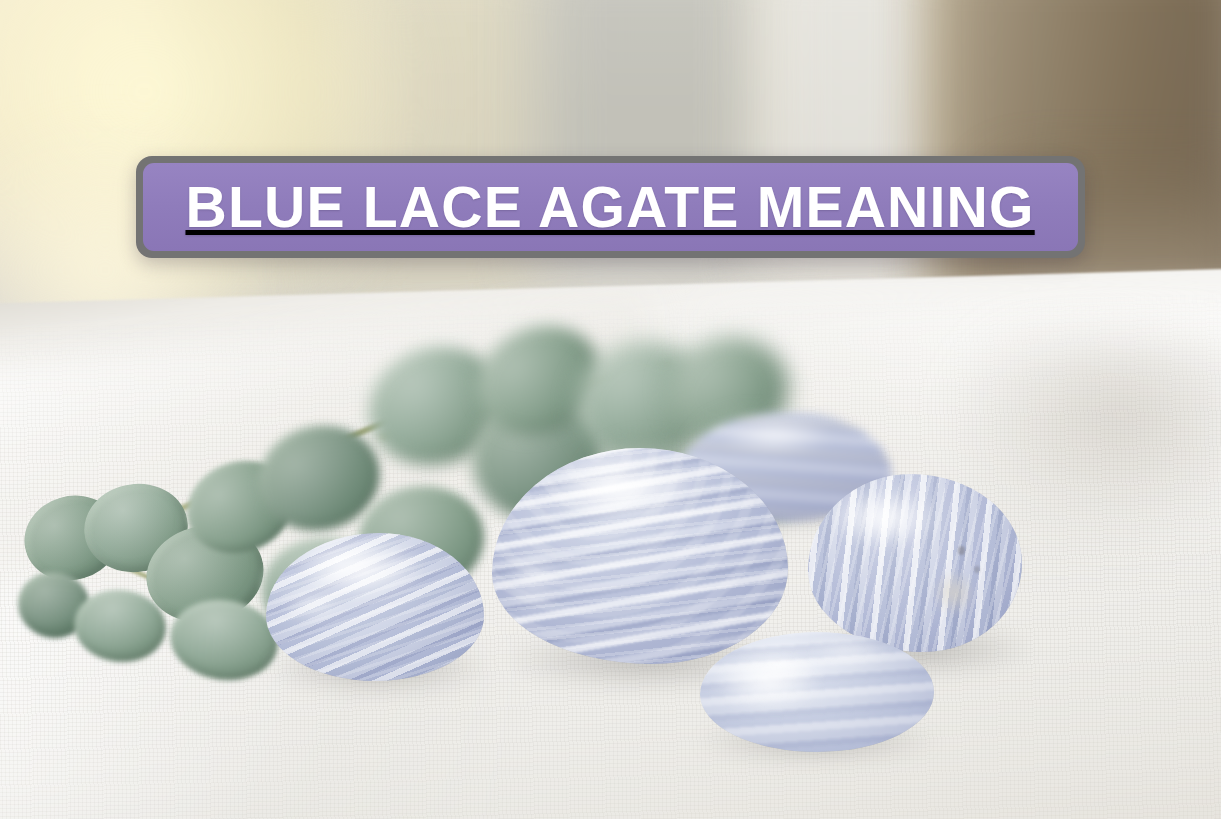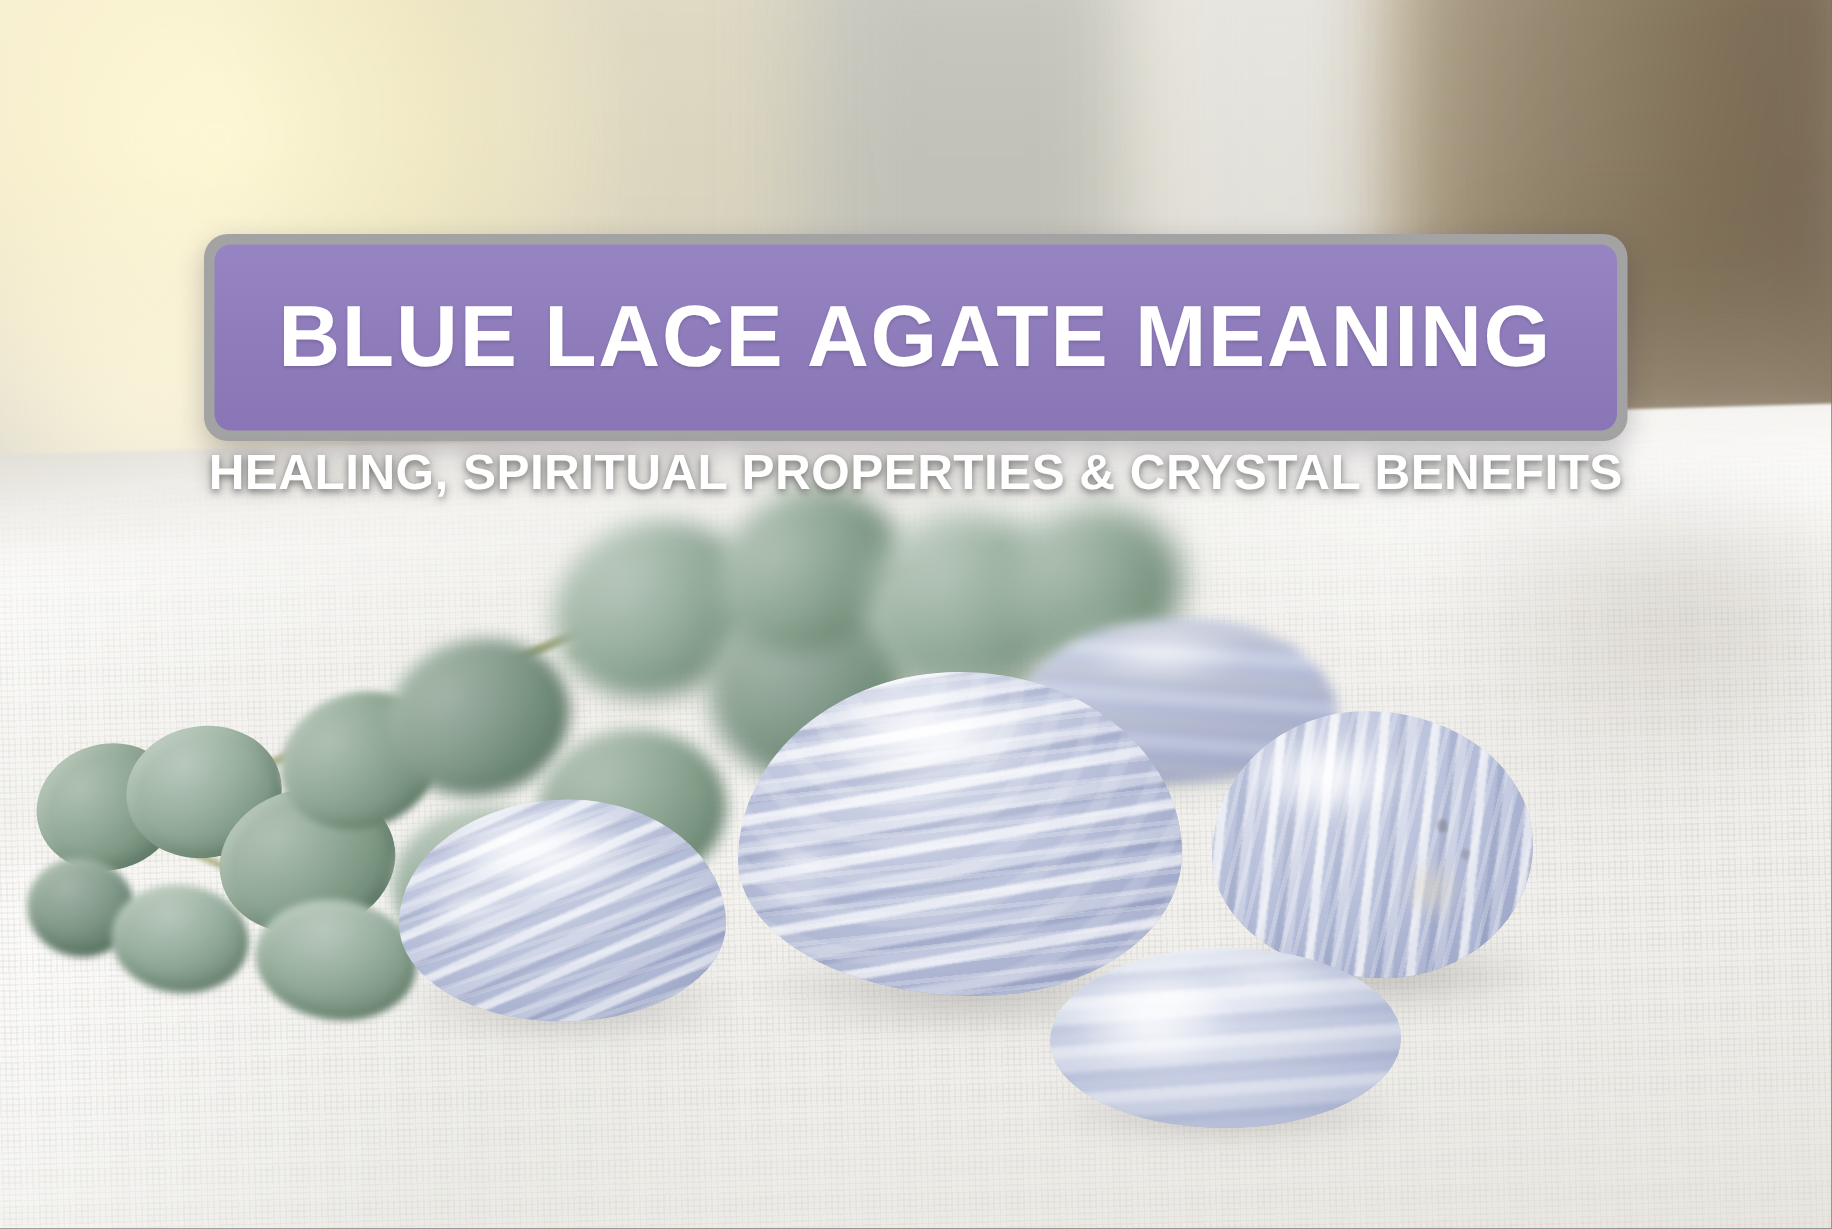--- a/index.html
+++ b/index.html
@@ -148,25 +148,26 @@
   .gloss{position:absolute;border-radius:50%;filter:blur(7px);
     background:radial-gradient(ellipse at 50% 50%, rgba(255,255,255,.92), rgba(255,255,255,.35) 48%, rgba(255,255,255,0) 74%);}
   .contact-shadow{
     position:absolute;border-radius:50%;
     background:radial-gradient(ellipse at 50% 50%, rgba(128,126,122,.42), rgba(140,138,133,0) 70%);
     filter:blur(9px);
   }
 
   
   .banner{
-    position:absolute;left:136px;top:156px;width:949px;height:138px;
+    position:absolute;left:136px;top:156px;width:949px;height:102px;
     border-radius:16px;
-    background:#a3a3a3;
+    background:#737373;
     padding:7px;
     box-shadow:0 6px 18px rgba(60,50,70,.28);
+    text-decoration:underline;
   }
   .banner-inner{
     width:100%;height:100%;
     border-radius:11px;
     background:linear-gradient(180deg,#9784c2 0%,#8f7cbb 50%,#8a76b6 100%);
     display:flex;align-items:center;justify-content:center;
   }
   .banner-title{
     color:#ffffff;
     font-size:58px;
@@ -324,16 +325,15 @@
       <div class="gloss" style="left:104px;top:6px;width:88px;height:26px;opacity:.7;"></div>
     </div>
   </div>
 
   <div class="banner">
     <div class="banner-inner">
       <span class="banner-title">BLUE LACE AGATE MEANING</span>
     </div>
   </div>
 
-  <div class="subtitle">HEALING, SPIRITUAL PROPERTIES &amp; CRYSTAL BENEFITS</div>
 
 
 </div>
 
 </body></html>

